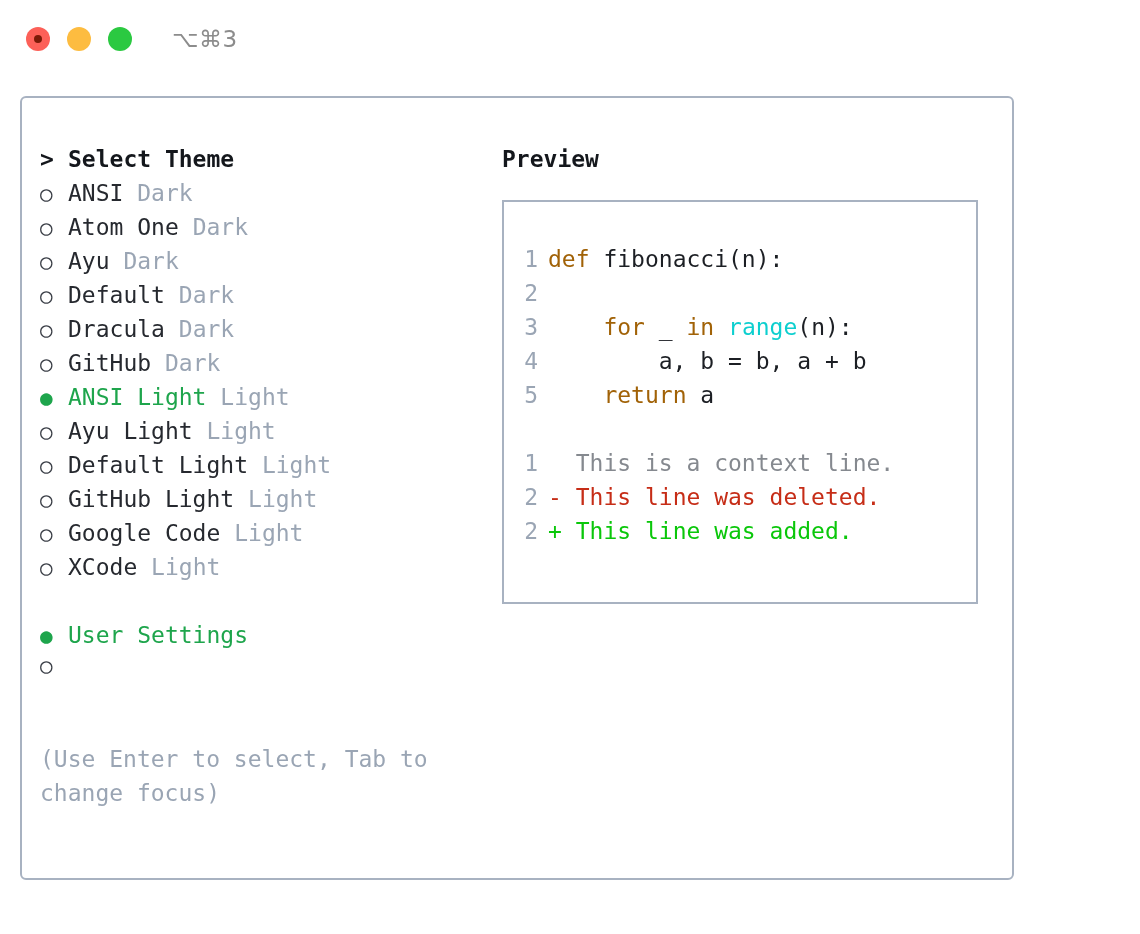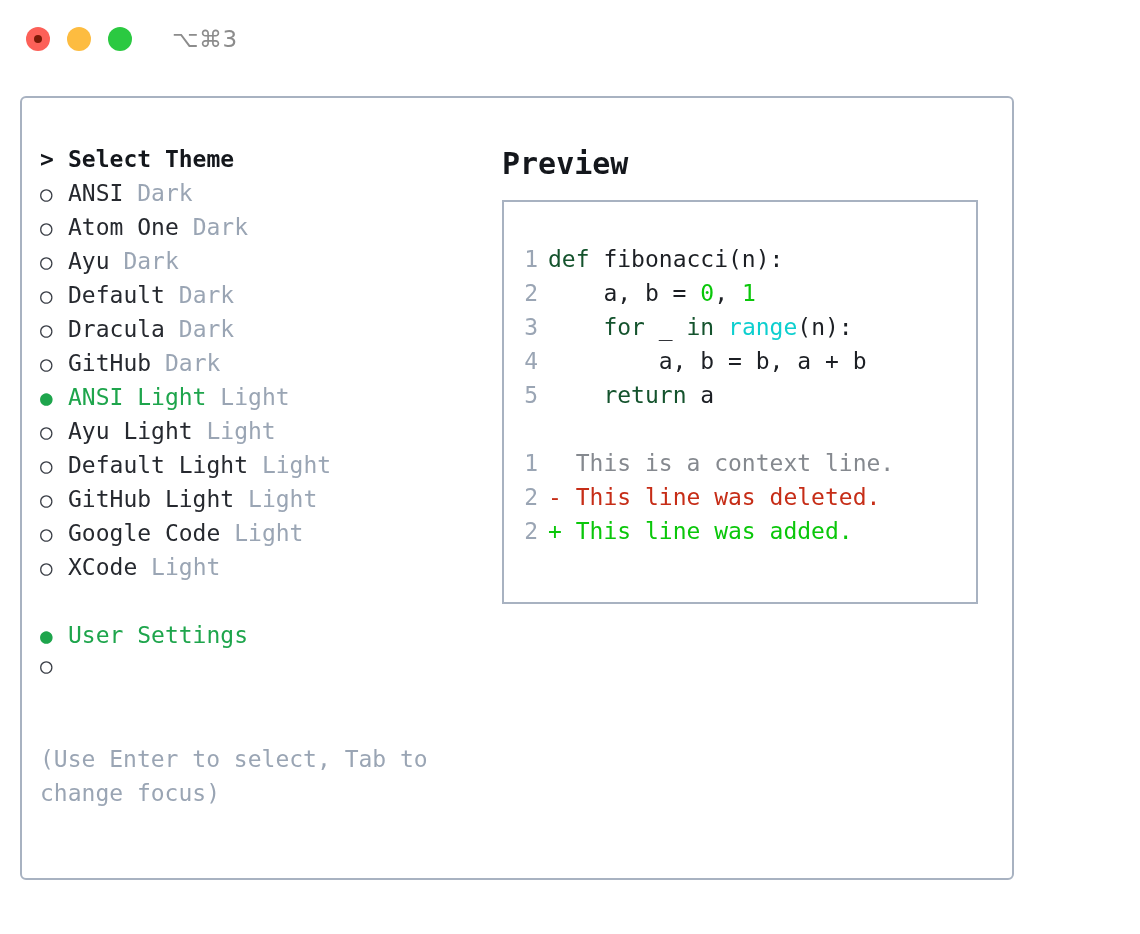--- a/index.html
+++ b/index.html
@@ -121,21 +121,21 @@
   }
 
   
   .right-col {
     position: absolute;
     left: 480px;
     top: 48px;
     width: 490px;
   }
   .preview-title {
-    font-size: 30px;
+    font-size: 23px;
     font-weight: bold;
     color: #14171c;
     height: 34px;
     white-space: pre;
   }
   .preview-box {
     margin-top: 20px;
     width: 476px;
     height: 404px;
     border: 2px solid #a8b2c1;
@@ -152,21 +152,21 @@
     padding-left: 12px;
   }
   .lineno {
     flex: 0 0 32px;
     text-align: right;
     color: #9aa5b4;
     padding-right: 10px;
   }
   .code-gap { height: 34px; }
 
-  .tok-kw   { color: #14532d; }
+  .tok-kw   { color: #a16207; }
   .tok-fn   { color: #0dcfcf; }
   .tok-num  { color: #0ac70a; }
   .tok-txt  { color: #1c1f24; }
   .tok-ctx  { color: #85898f; }
   .tok-del  { color: #c62d17; }
   .tok-add  { color: #0ac70a; }
 </style>
 </head>
 <body>
 
@@ -217,21 +217,21 @@
           </div>
 
         <div class="hint">(Use Enter to select, Tab to change focus)</div>
       </div>
 
       <div class="right-col">
         <div class="preview-title">Preview</div>
         <div class="preview-box">
           <div id="code-block">
               <div class="code-line"><span class="lineno">1</span><span><span class="tok-kw">def</span><span class="tok-txt"> fibonacci(n):</span></span></div>
-              <div class="code-line"><span class="lineno">2</span><span><span class="tok-txt">    a, b = </span><span class="tok-num">0</span><span class="tok-txt">, </span><span class="tok-num">1</span></span></div>
+              <div class="code-line"><span class="lineno">2</span></div>
               <div class="code-line"><span class="lineno">3</span><span><span class="tok-txt">    </span><span class="tok-kw">for</span><span class="tok-txt"> _ </span><span class="tok-kw">in</span><span class="tok-txt"> </span><span class="tok-fn">range</span><span class="tok-txt">(n):</span></span></div>
               <div class="code-line"><span class="lineno">4</span><span><span class="tok-txt">        a, b = b, a + b</span></span></div>
               <div class="code-line"><span class="lineno">5</span><span><span class="tok-txt">    </span><span class="tok-kw">return</span><span class="tok-txt"> a</span></span></div>
             </div>
           <div class="code-gap"></div>
           <div id="diff-block">
               <div class="code-line"><span class="lineno">1</span><span class="tok-ctx">  </span><span class="tok-ctx">This is a context line.</span></div>
               <div class="code-line"><span class="lineno">2</span><span class="tok-del">- </span><span class="tok-del">This line was deleted.</span></div>
               <div class="code-line"><span class="lineno">2</span><span class="tok-add">+ </span><span class="tok-add">This line was added.</span></div>
             </div>

